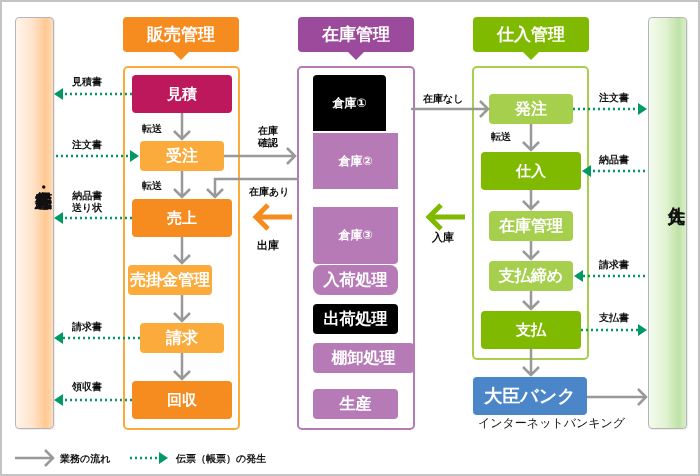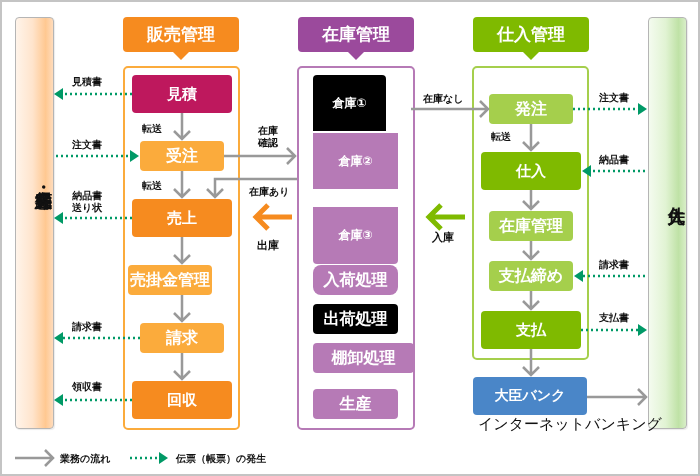--- a/index.html
+++ b/index.html
@@ -99,22 +99,22 @@
 
 <div class="head" style="left:473px;top:17px;width:116px;background:#7fba00;--c:#7fba00;">仕入管理</div>
 <div class="panel" style="left:472px;top:66px;width:113px;height:290px;border-color:#a5cf4c;"></div>
 <div class="box mid" style="left:489px;top:94px;width:84px;height:30px;background:#a5cf4c;">発注</div>
 <div class="box big" style="left:481px;top:152px;width:100px;height:38px;background:#7fba00;">仕入</div>
 <div class="box mid" style="left:489px;top:211px;width:84px;height:30px;background:#a5cf4c;">在庫管理</div>
 <div class="box mid" style="left:489px;top:261px;width:84px;height:30px;background:#a5cf4c;">支払締め</div>
 <div class="box big" style="left:481px;top:311px;width:100px;height:38px;background:#7fba00;">支払</div>
 <div class="lbl lbl-strong" style="left:491px;top:131px;">転送</div>
 
-<div class="box big" style="left:473px;top:377px;width:114px;height:38px;background:#4a86c8;font-size:14px;">大臣バンク</div>
-<div class="lbl" style="left:478px;top:418px;font-size:15px;">インターネットバンキング</div>
+<div class="box big" style="left:473px;top:377px;width:114px;height:38px;background:#4a86c8;font-size:18px;">大臣バンク</div>
+<div class="lbl" style="left:478px;top:418px;font-size:12px;font-family:Liberation Mono, monospace;">インターネットバンキング</div>
 
 <div class="lbl lbl-strong" style="left:72px;top:76px;">見積書</div>
 <div class="lbl lbl-strong" style="left:72px;top:139px;">注文書</div>
 <div class="lbl lbl-strong" style="left:72px;top:190px;">
   <div>納品書</div>
   <div>送り状</div>
 </div>
 <div class="lbl lbl-strong" style="left:72px;top:321px;">請求書</div>
 <div class="lbl lbl-strong" style="left:72px;top:381px;">領収書</div>
 <div class="lbl lbl-strong" style="left:599px;top:92px;">注文書</div>

